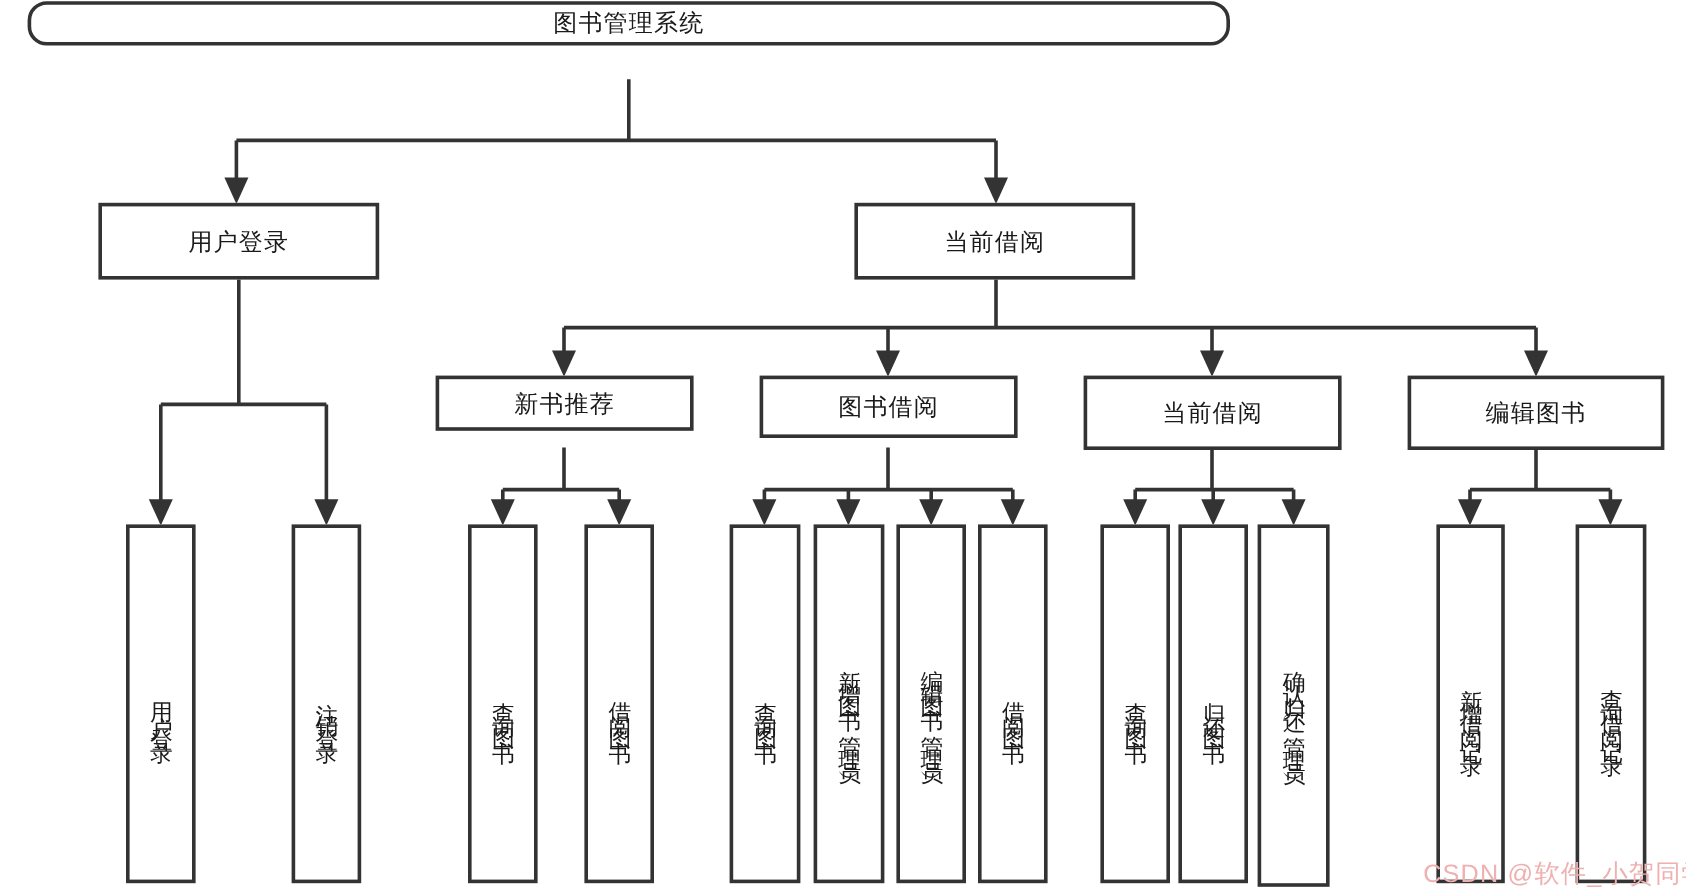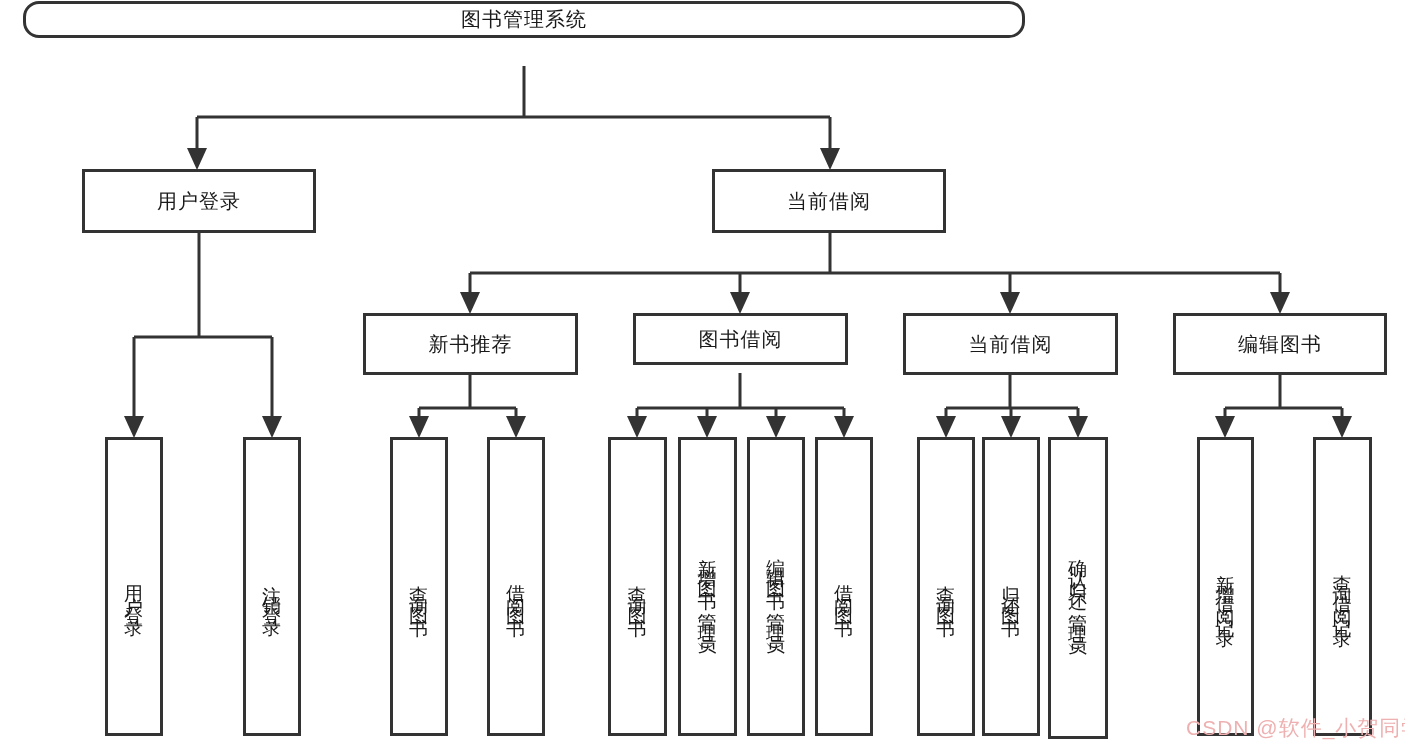--- a/index.html
+++ b/index.html
@@ -87,21 +87,21 @@
     <path d="M1280 373 V408 M1225 408 H1342 M1225 408 V417 M1342 408 V417"></path>
     <polygon points="1215,416 1235,416 1225,438"></polygon>
     <polygon points="1332,416 1352,416 1342,438"></polygon>
   </svg>
 
   <div class="node h-node" style="left:23px;top:1px;width:1002px;height:37px;border-radius:16px;">图书管理系统</div>
 
   <div class="node h-node" style="left:82px;top:169px;width:234px;height:64px;">用户登录</div>
   <div class="node h-node" style="left:712px;top:169px;width:234px;height:64px;">当前借阅</div>
 
-  <div class="node h-node" style="left:363px;top:313px;width:215px;height:62px;">新书推荐</div>
+  <div class="node h-node" style="left:363px;top:313px;width:215px;height:46px;">新书推荐</div>
   <div class="node h-node" style="left:633px;top:313px;width:215px;height:52px;">图书借阅</div>
   <div class="node h-node" style="left:903px;top:313px;width:215px;height:62px;">当前借阅</div>
   <div class="node h-node" style="left:1173px;top:313px;width:214px;height:62px;">编辑图书</div>
 
   <div class="node v-node" style="left:105px;top:437px;width:58px;height:299px;">
     <span>用户登录</span>
   </div>
   <div class="node v-node" style="left:243px;top:437px;width:58px;height:299px;">
     <span>注销登录</span>
   </div>

